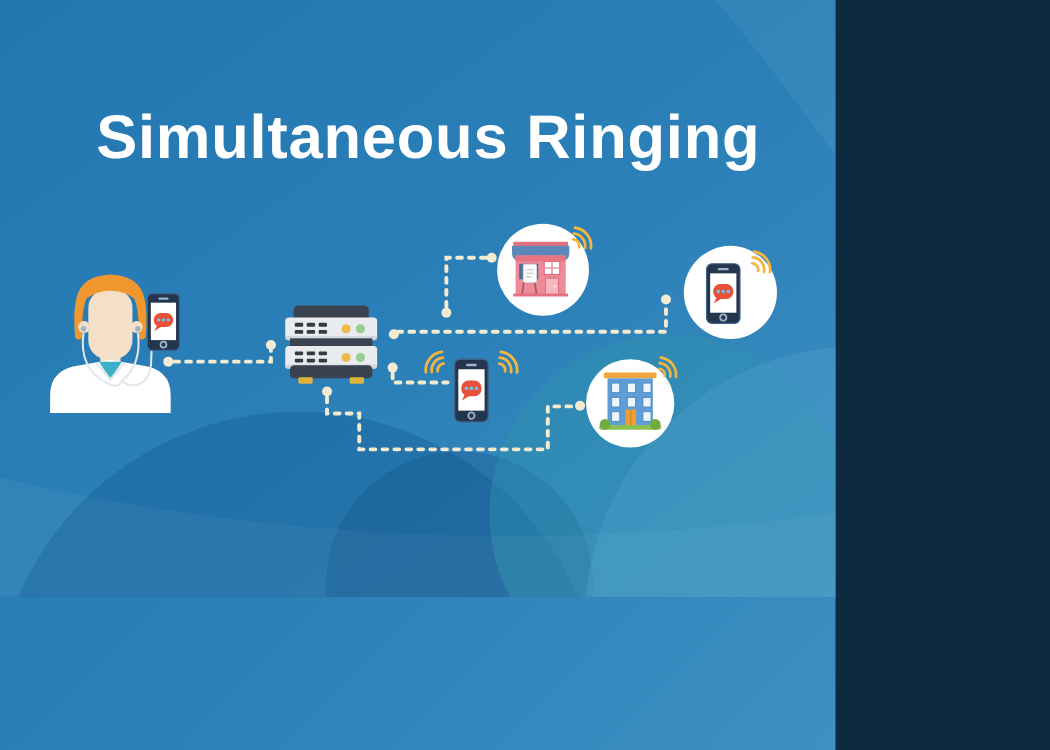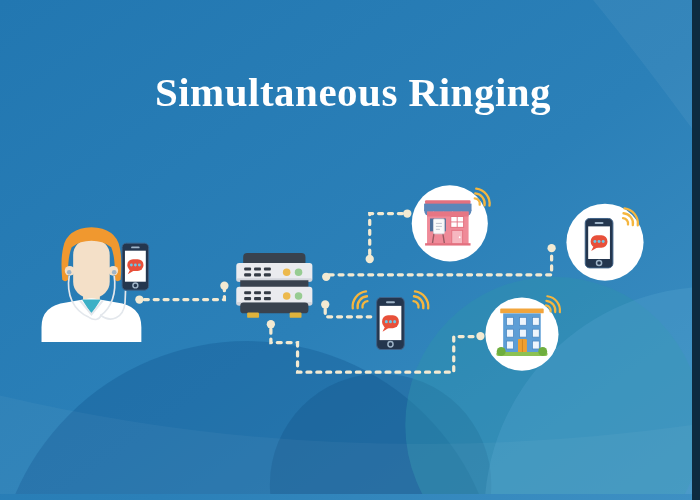--- a/index.html
+++ b/index.html
@@ -12,23 +12,23 @@
     --server-dark:#39424e; --server-panel:#eaebef; --server-vent:#343b45;
     --led-yellow:#ecb94d; --led-green:#97cc92; --server-feet:#dfb23c;
     --hair:#f0982f; --skin:#f4e0c8; --skin-shadow:#e6c9a4; --shirt:#ffffff;
     --collar:#3bb0c6; --wire:#e3e7ec;
     --store-awning:#5b87ba; --store-facade:#ef8a98; --store-accent:#e3707f;
     --building-body:#5d9ed6; --building-roof:#f2a53c; --building-door:#ef9f30;
     --grass:#8cc152; --bush:#6fae3e;
   }
   html,body{margin:0;padding:0;background:#0d2b40;}
   #canvas{
-    position:relative; width:692px; height:500px; overflow:hidden;
+    position:relative; width:557px; height:500px; overflow:hidden;
     background:linear-gradient(135deg,var(--bg-top) 0%,#2b80b8 55%,var(--bg-bottom) 100%);
-    font-family:Liberation Serif, serif;
+    font-family:Liberation Sans, sans-serif;
   }
   #scene{position:absolute; inset:0;}
   .page-title{
     position:absolute; top:68px; left:0; right:0; text-align:center;
     transform:translateX(7px);
     color:var(--title-text); font-size:41px; font-weight:600; letter-spacing:.5px;
   }
   
   .f-hair{fill:var(--hair)} .f-skin{fill:var(--skin)} .f-skinsh{fill:var(--skin-shadow)}
   .f-shirt{fill:var(--shirt)} .f-collar{fill:var(--collar)}

